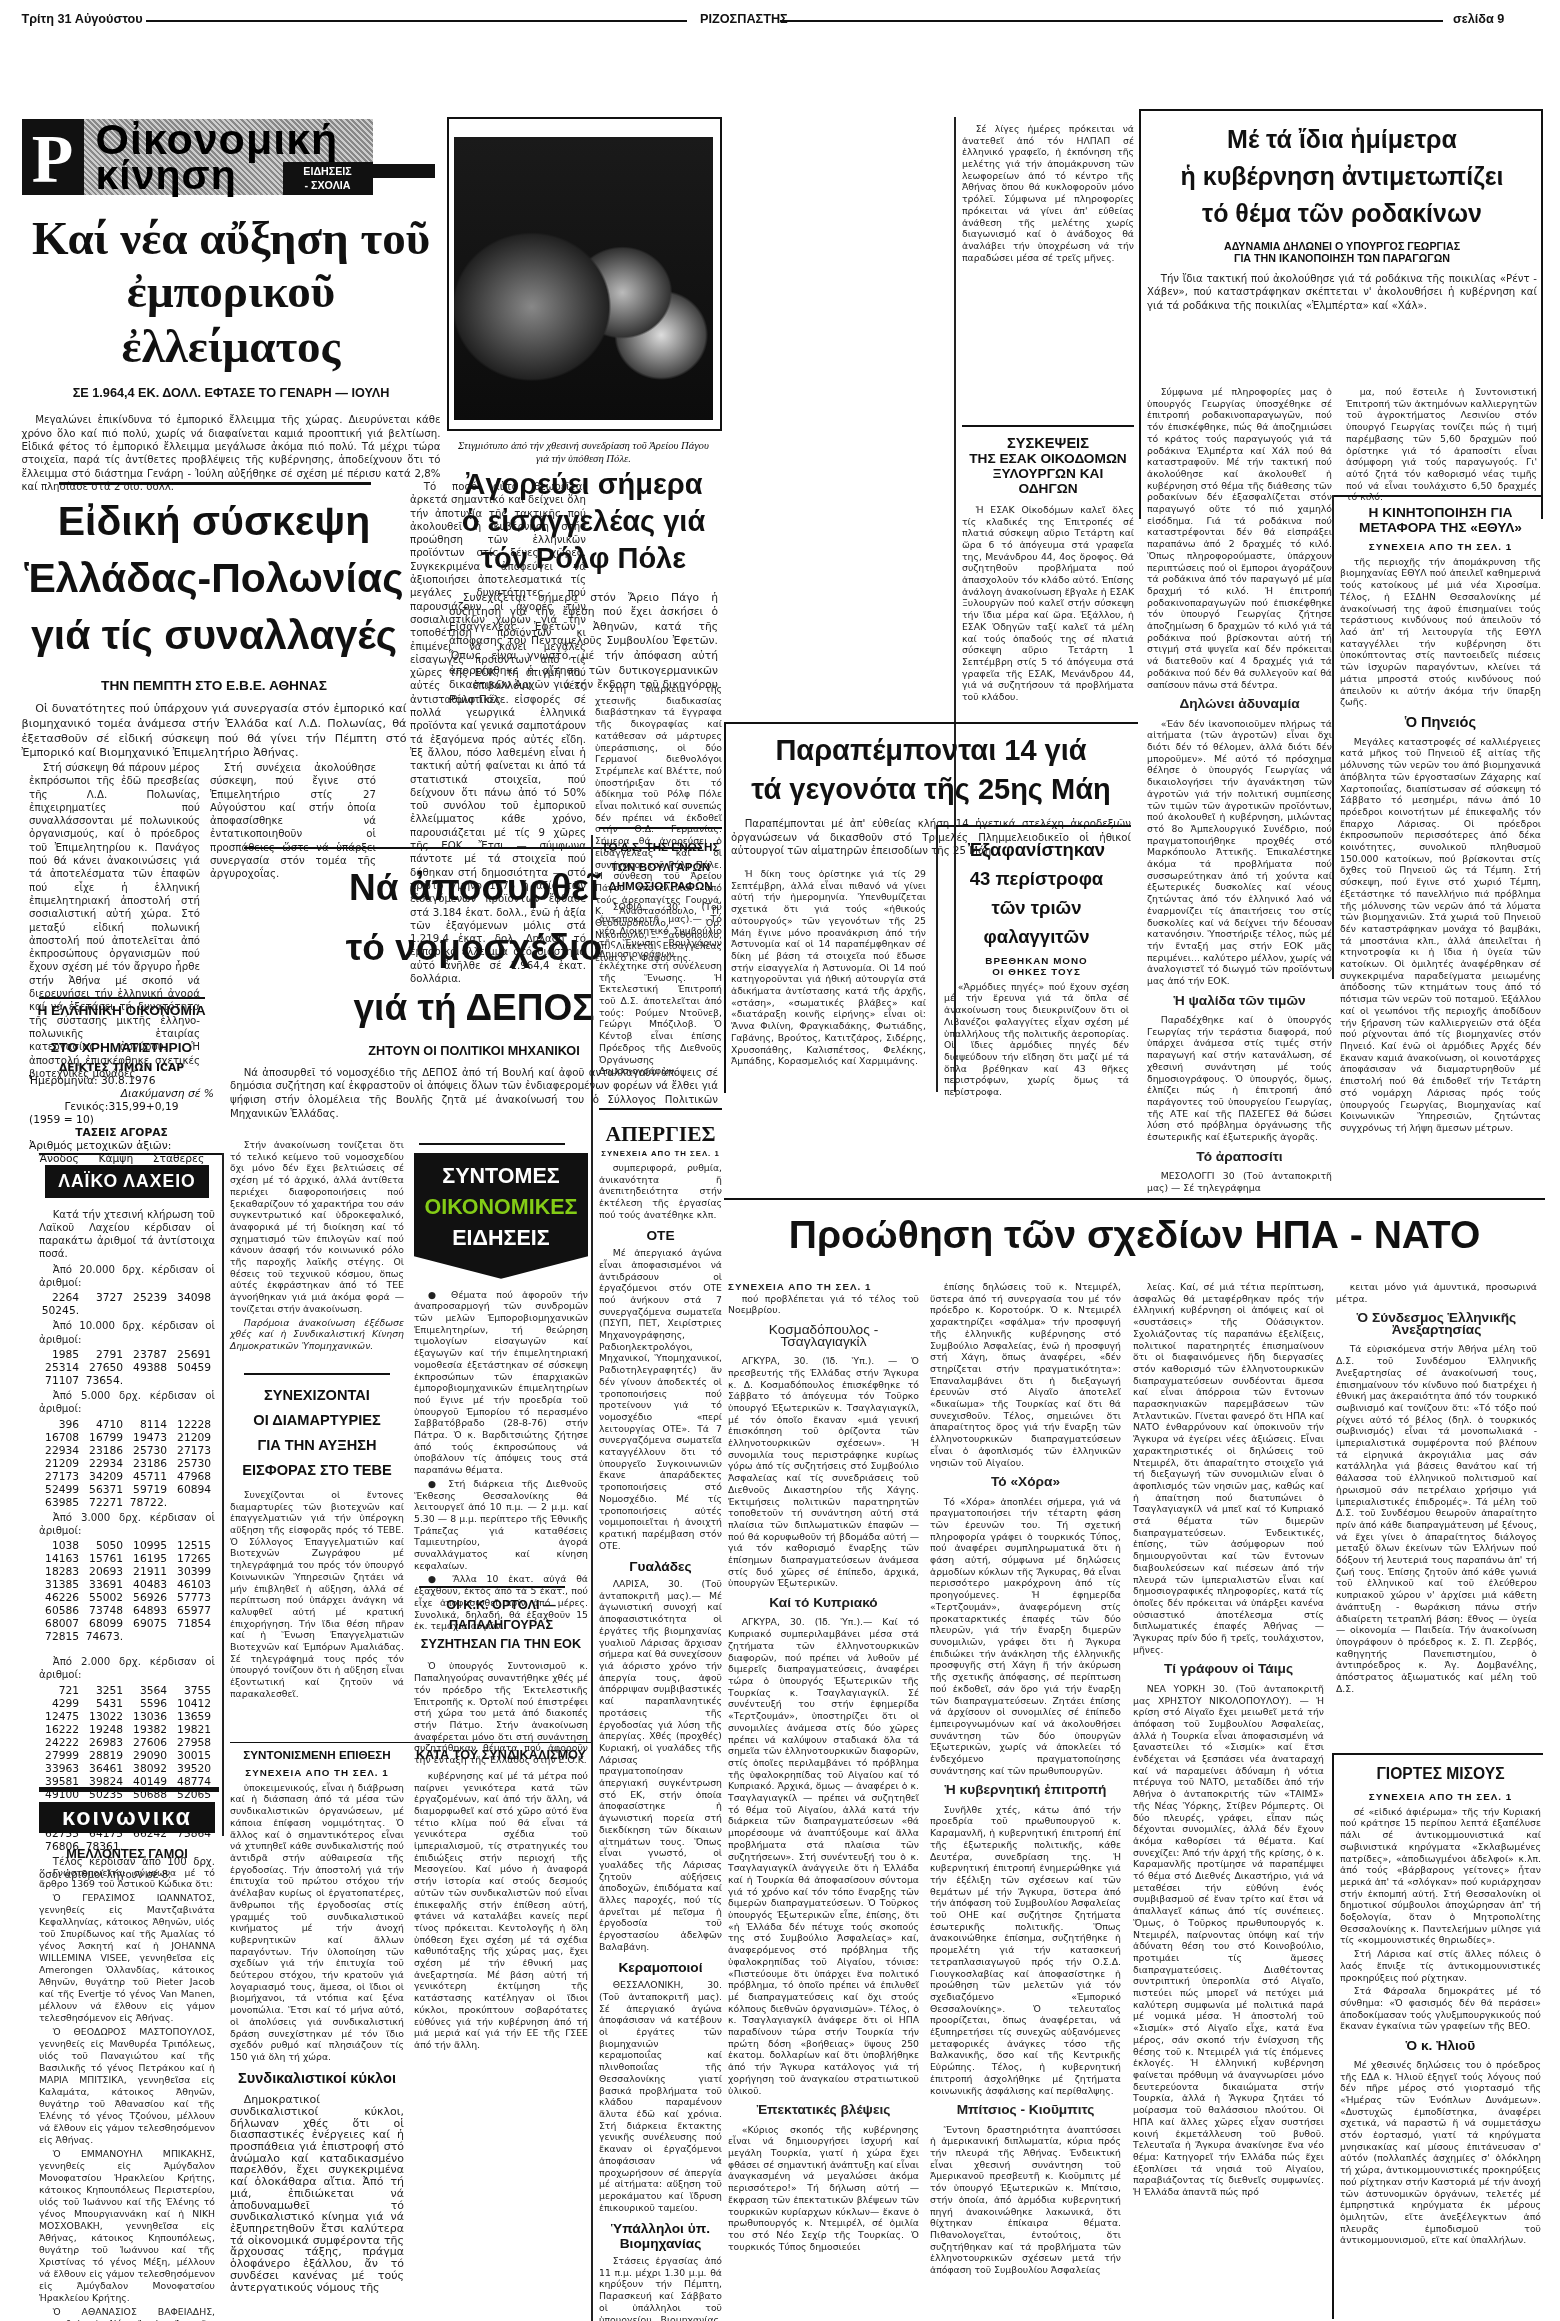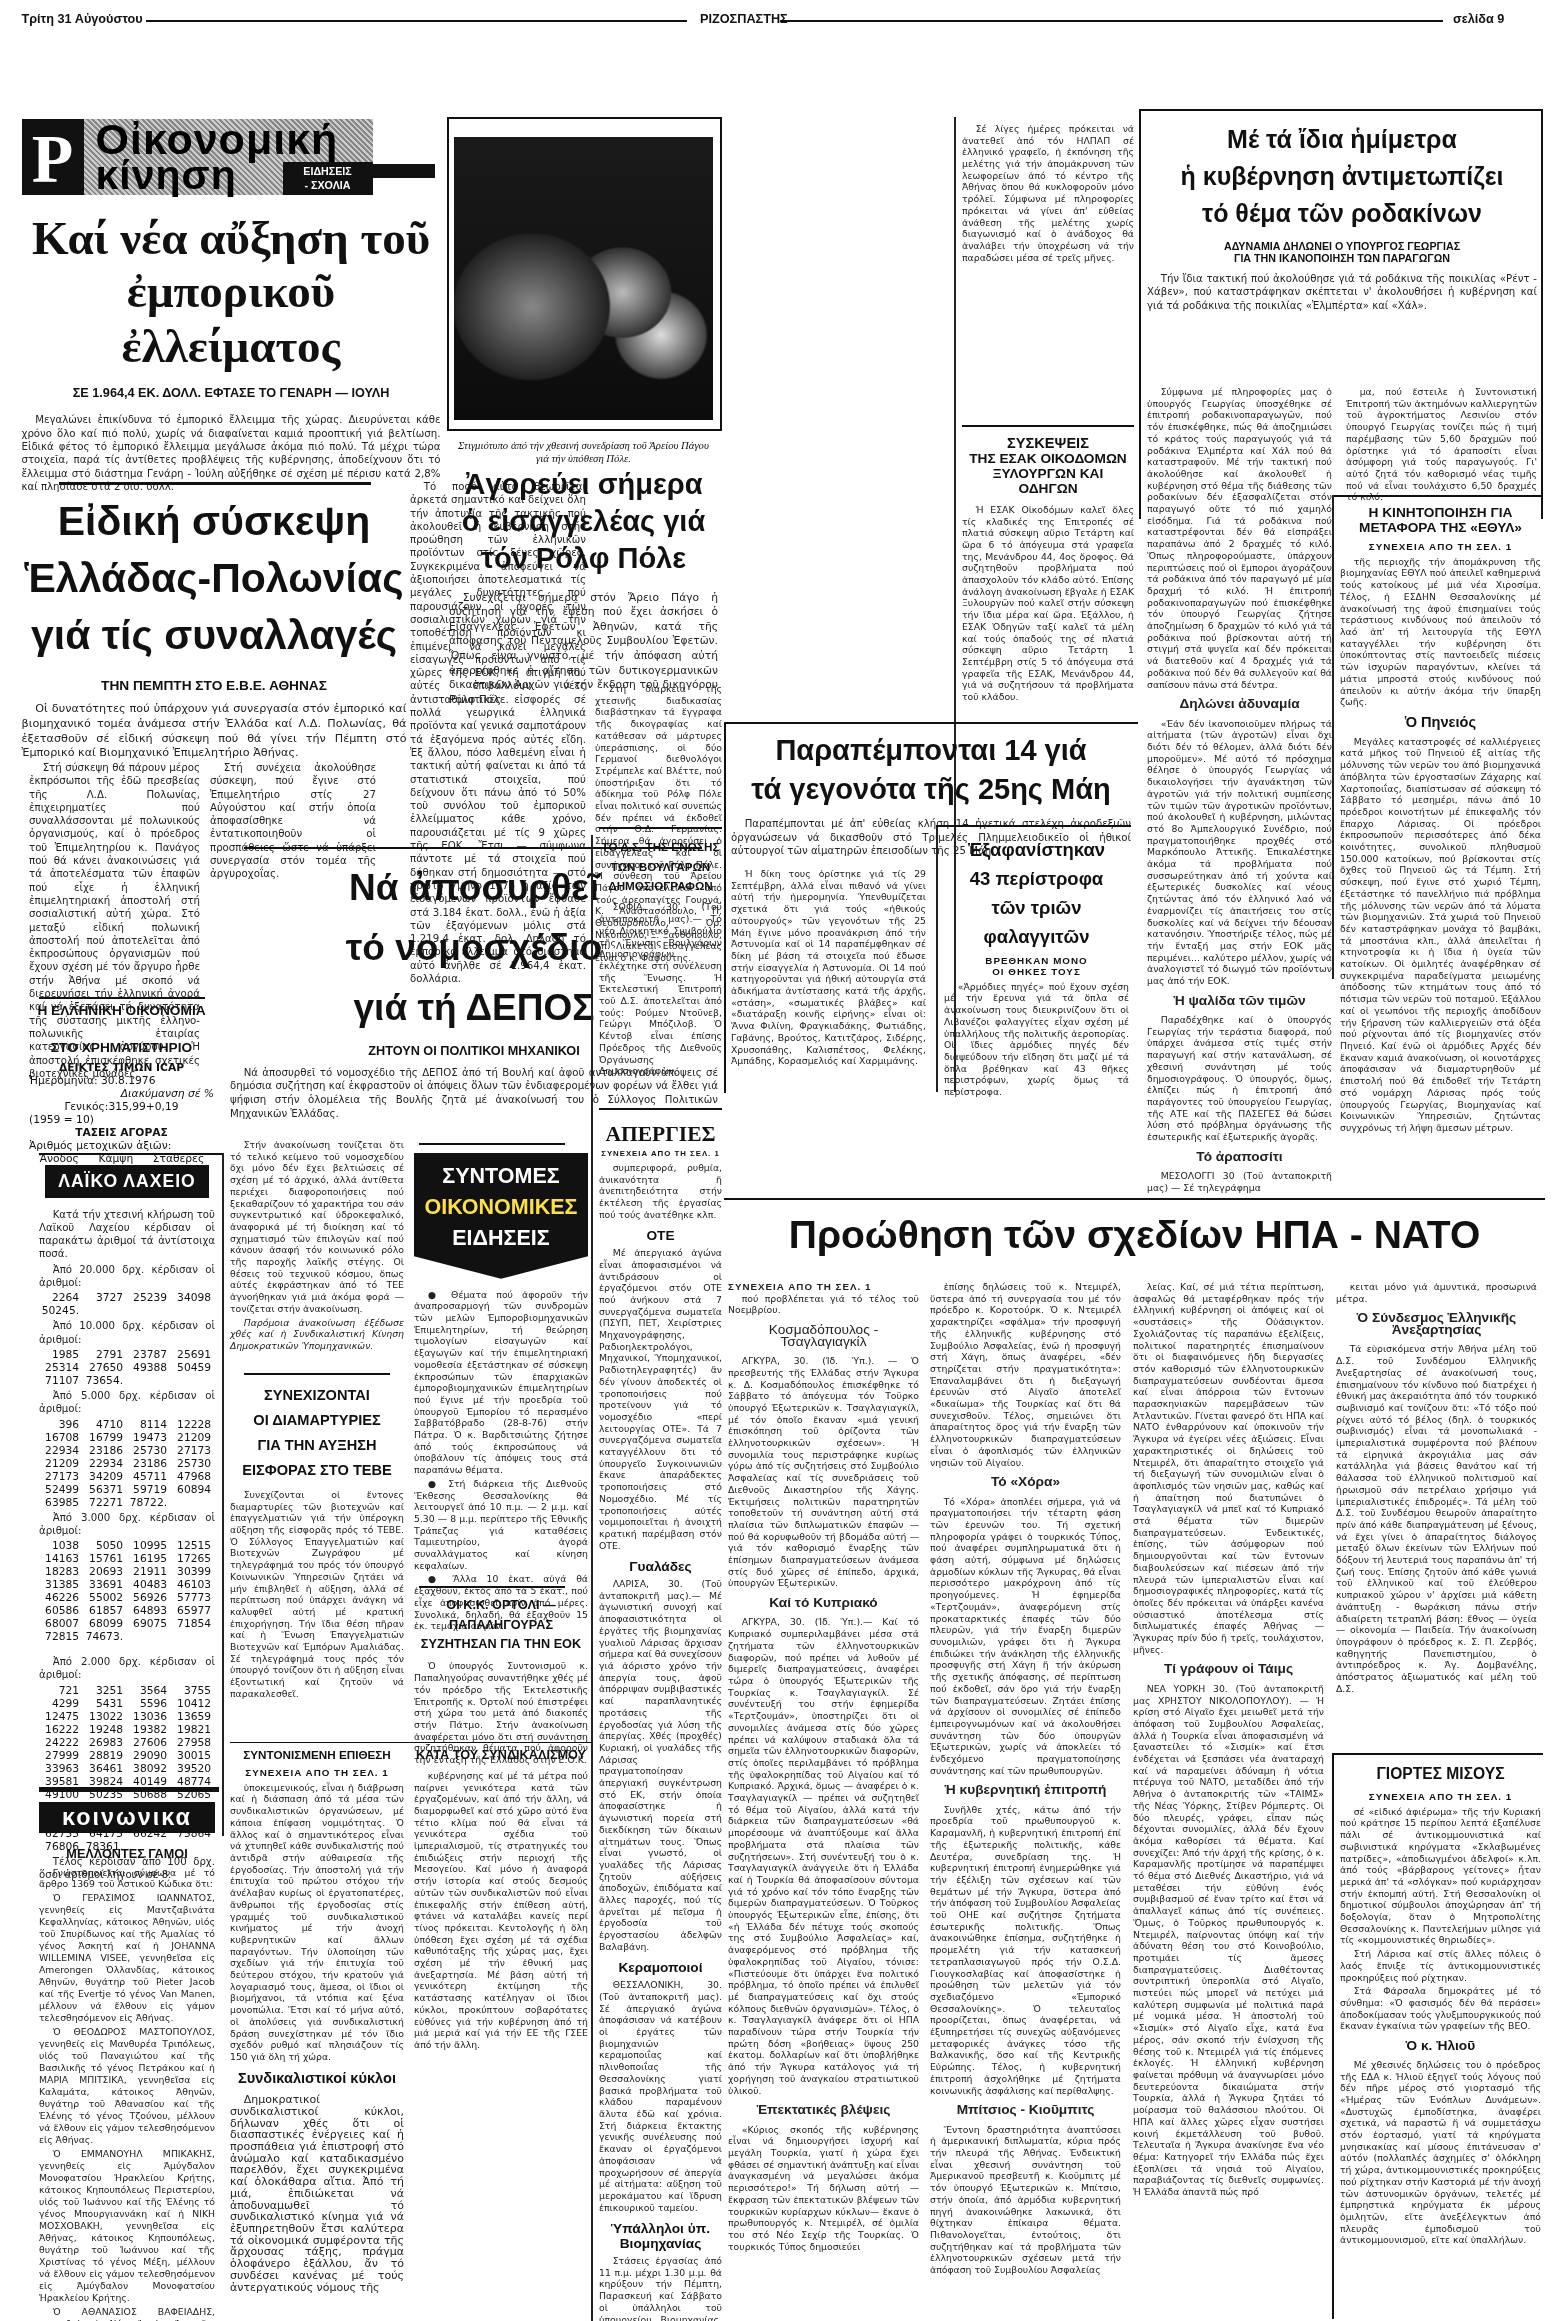--- a/index.html
+++ b/index.html
@@ -238,21 +238,21 @@
             <span>46103</span>
           </div>
           <div class="row">
             <span>46226</span>
             <span>55002</span>
             <span>56926</span>
             <span>57773</span>
           </div>
           <div class="row">
             <span>60586</span>
-            <span>61857</span>
+            <span>73748</span>
             <span>64893</span>
             <span>65977</span>
           </div>
           <div class="row">
             <span>68007</span>
             <span>68099</span>
             <span>69075</span>
             <span>71854</span>
           </div>
           <div class="row">
@@ -505,21 +505,21 @@
   <div class="hdr center" style="font-size:14.6px;margin:7.8px 0;">Συνδικαλιστικοί κύκλοι</div>
   <div class="body-text" style="font-size:11px;line-height:11.7px;">
       <p>Δημοκρατικοί συνδικαλιστικοί κύκλοι, δήλωναν χθές ὅτι οἱ διασπαστικές ἐνέργειες καί ἡ προσπάθεια γιά ἐπιστροφή στό ἀνώμαλο καί καταδικασμένο παρελθόν, ἔχει συγκεκριμένα καί ὁλοκάθαρα αἴτια. Ἀπό τή μιά, ἐπιδιώκεται νά ἀποδυναμωθεῖ τό συνδικαλιστικό κίνημα γιά νά ἐξυπηρετηθοῦν ἔτσι καλύτερα τά οἰκονομικά συμφέροντα τῆς ἄρχουσας τάξης, πράγμα ὁλοφάνερο ἐξάλλου, ἄν τό συνδέσει κανένας μέ τούς ἀντεργατικούς νόμους τῆς</p>
     </div>
 </div>
 
 <div class="rule" style="left:419px;top:1143px;width:146px;height:2px;"></div>
 <div class="abs" style="left:414px;top:1153px;width:174px;">
   <div id="short-banner" class="inv" style="padding:7.8px 0 25px 0;clip-path:polygon(0 0,100% 0,100% 82%,50% 100%,0 82%);">
       <div class="hdr center" style="font-size: 21.5px; line-height: 31px; color: rgb(255, 255, 255);">ΣΥΝΤΟΜΕΣ</div>
-      <div class="hdr center" style="font-size: 21.5px; line-height: 31px; color: #fde047;">ΟΙΚΟΝΟΜΙΚΕΣ</div>
+      <div class="hdr center" style="font-size: 21.5px; line-height: 31px; color: #84cc16;">ΟΙΚΟΝΟΜΙΚΕΣ</div>
       <div class="hdr center" style="font-size: 21.5px; line-height: 31px; color: rgb(255, 255, 255);">ΕΙΔΗΣΕΙΣ</div>
     </div>
   <div class="body-text" id="short-items" style="margin-top:9.8px;font-size:9.3px;line-height:11.7px;">
       <p>● Θέματα πού ἀφοροῦν τήν ἀναπροσαρμογή τῶν συνδρομῶν τῶν μελῶν Ἐμποροβιομηχανικῶν Ἐπιμελητηρίων, τή θεώρηση τιμολογίων εἰσαγωγῶν καί ἐξαγωγῶν καί τήν ἐπιμελητηριακή νομοθεσία ἐξετάστηκαν σέ σύσκεψη ἐκπροσώπων τῶν ἐπαρχιακῶν ἐμποροβιομηχανικῶν ἐπιμελητηρίων πού ἔγινε μέ τήν προεδρία τοῦ ὑπουργοῦ Ἐμπορίου τό περασμένο Σαββατόβραδο (28-8-76) στήν Πάτρα. Ὁ κ. Βαρδιτσιώτης ζήτησε ἀπό τούς ἐκπροσώπους νά ὑποβάλουν τίς ἀπόψεις τους στά παραπάνω θέματα.</p>
       <p>● Στή διάρκεια τῆς Διεθνοῦς Ἔκθεσης Θεσσαλονίκης θά λειτουργεῖ ἀπό 10 π.μ. — 2 μ.μ. καί 5.30 — 8 μ.μ. περίπτερο τῆς Ἐθνικῆς Τράπεζας γιά καταθέσεις Ταμιευτηρίου, ἀγορά συναλλάγματος καί κίνηση κεφαλαίων.</p>
       <p>● Ἄλλα 10 ἑκατ. αὐγά θά ἐξαχθοῦν, ἐκτός ἀπό τά 5 ἑκατ., πού εἶχε ἀποφασισθεῖ πρίν ἀπό μέρες. Συνολικά, δηλαδή, θά ἐξαχθοῦν 15 ἑκ. τεμάχια αὐγῶν.</p>
     </div>
 </div>
 
 <div class="rule" style="left:419px;top:1586px;width:146px;height:2px;"></div>

